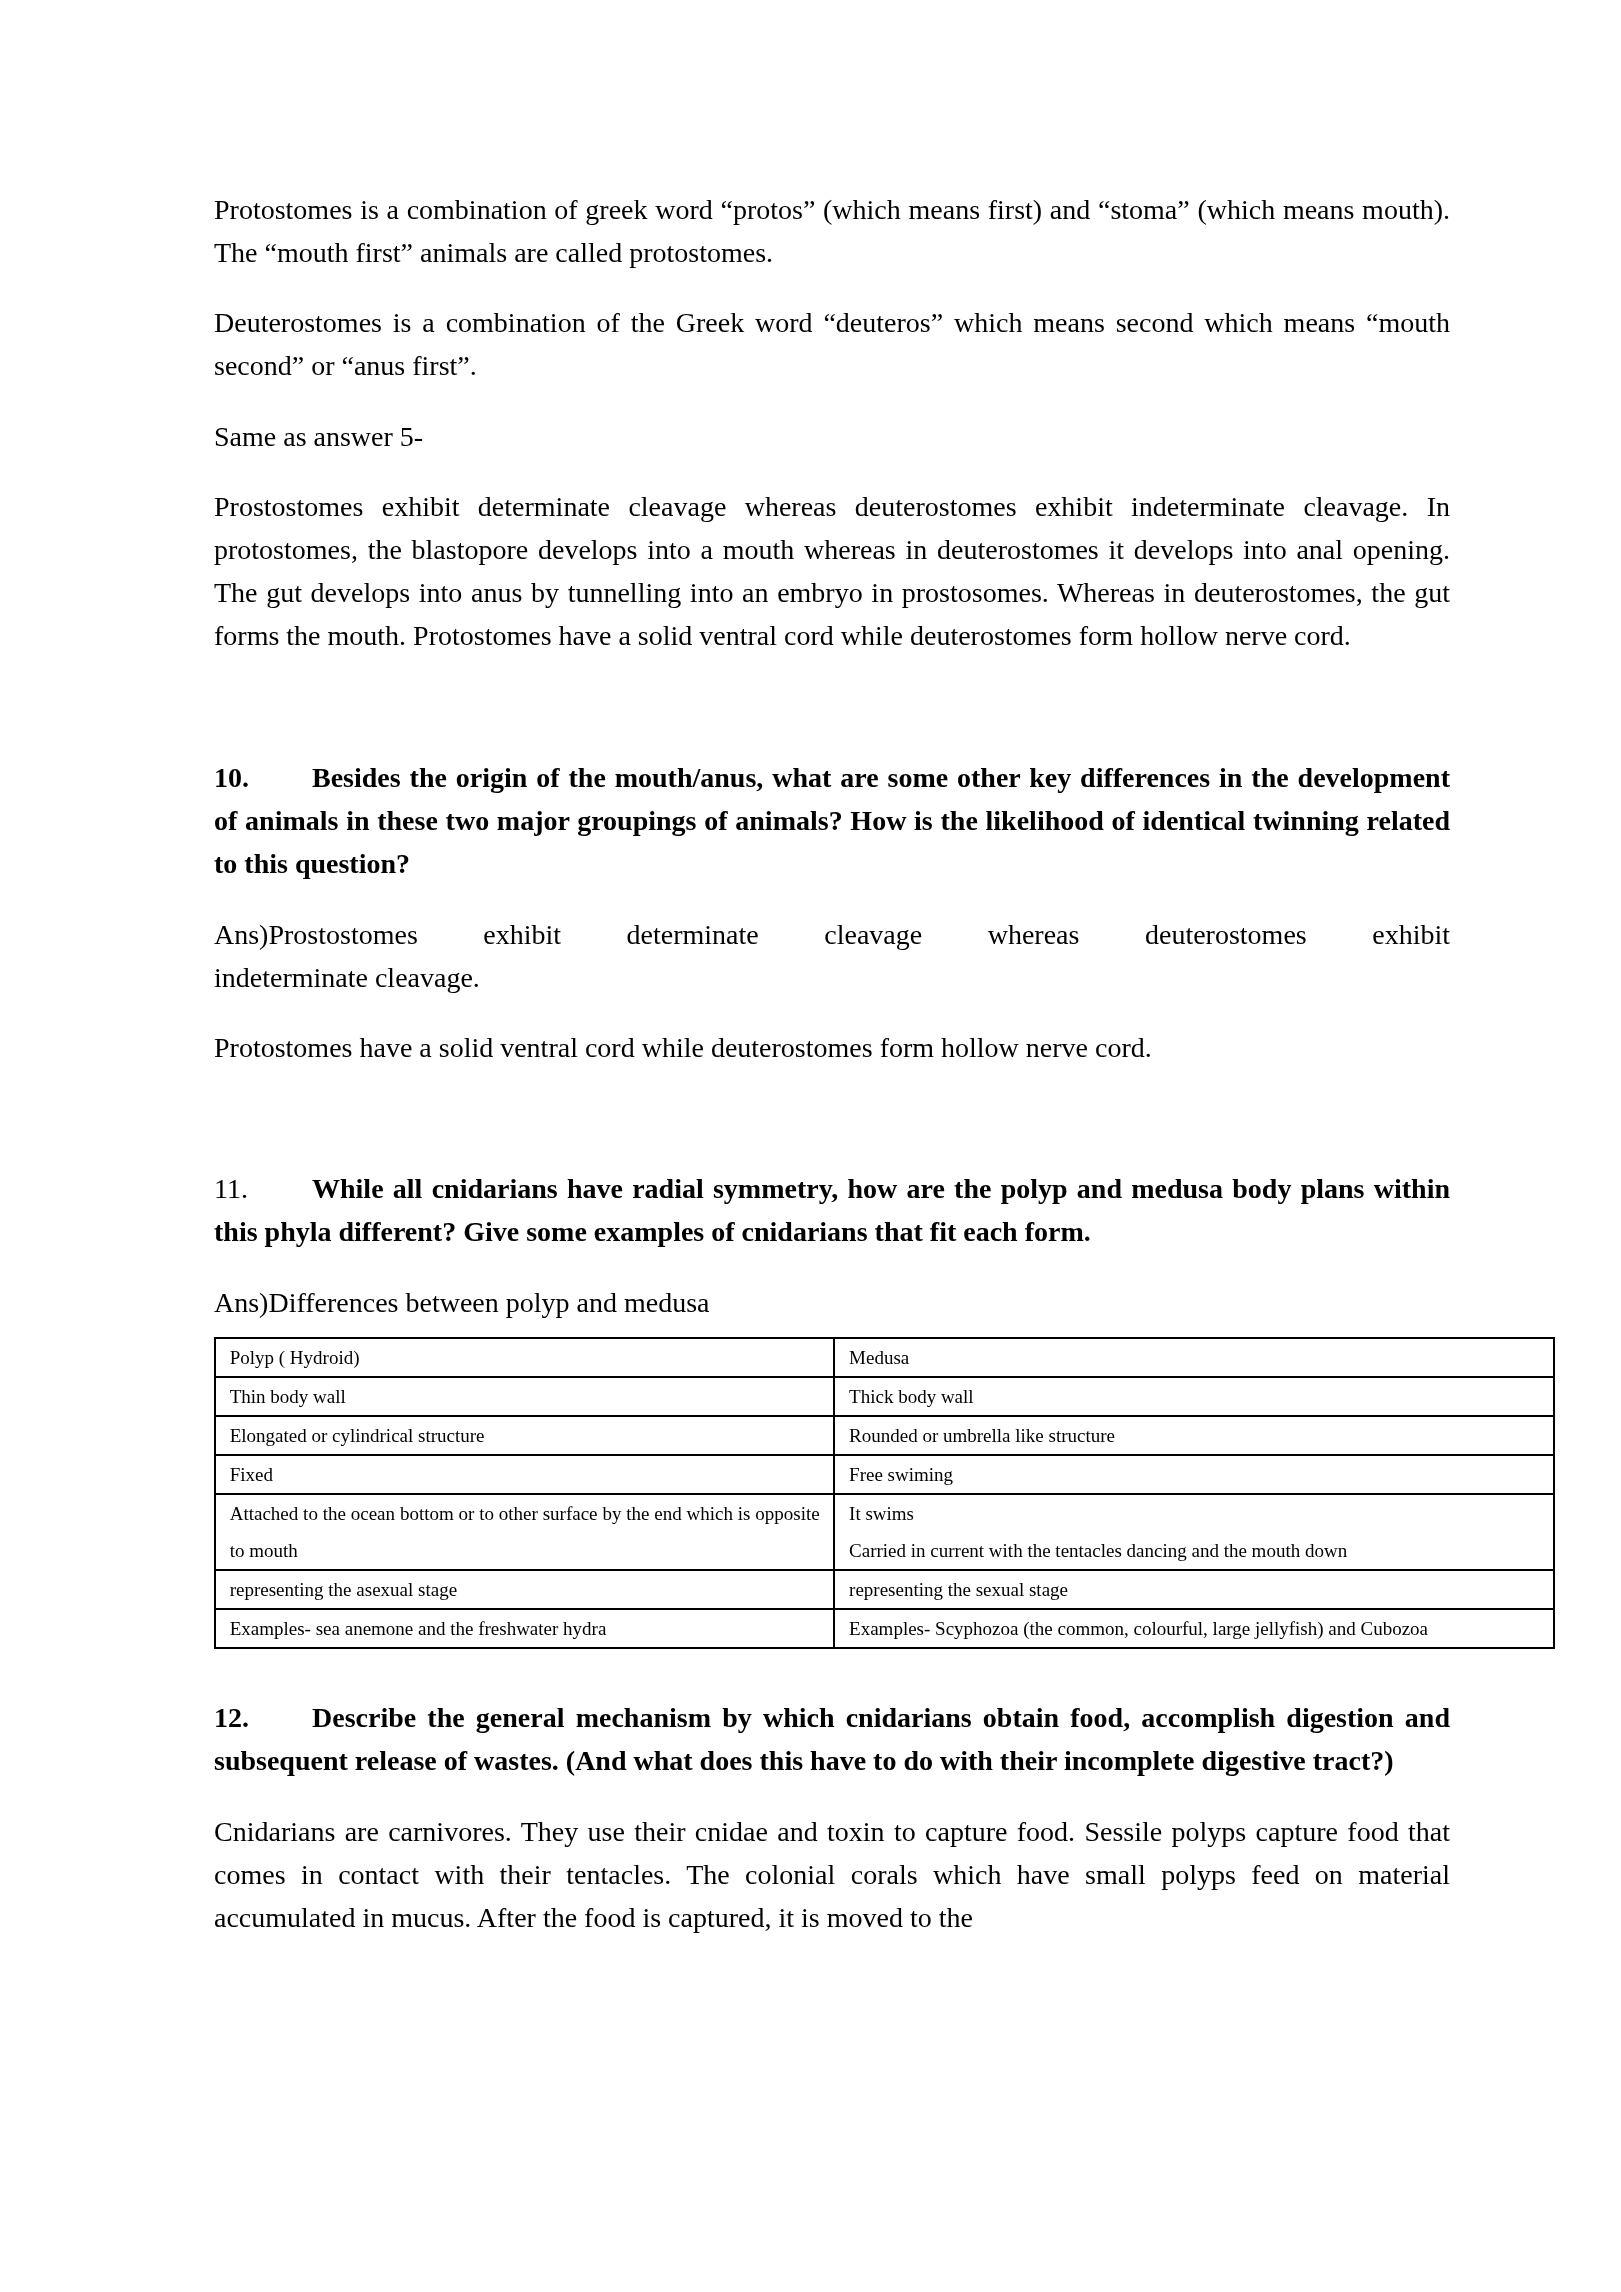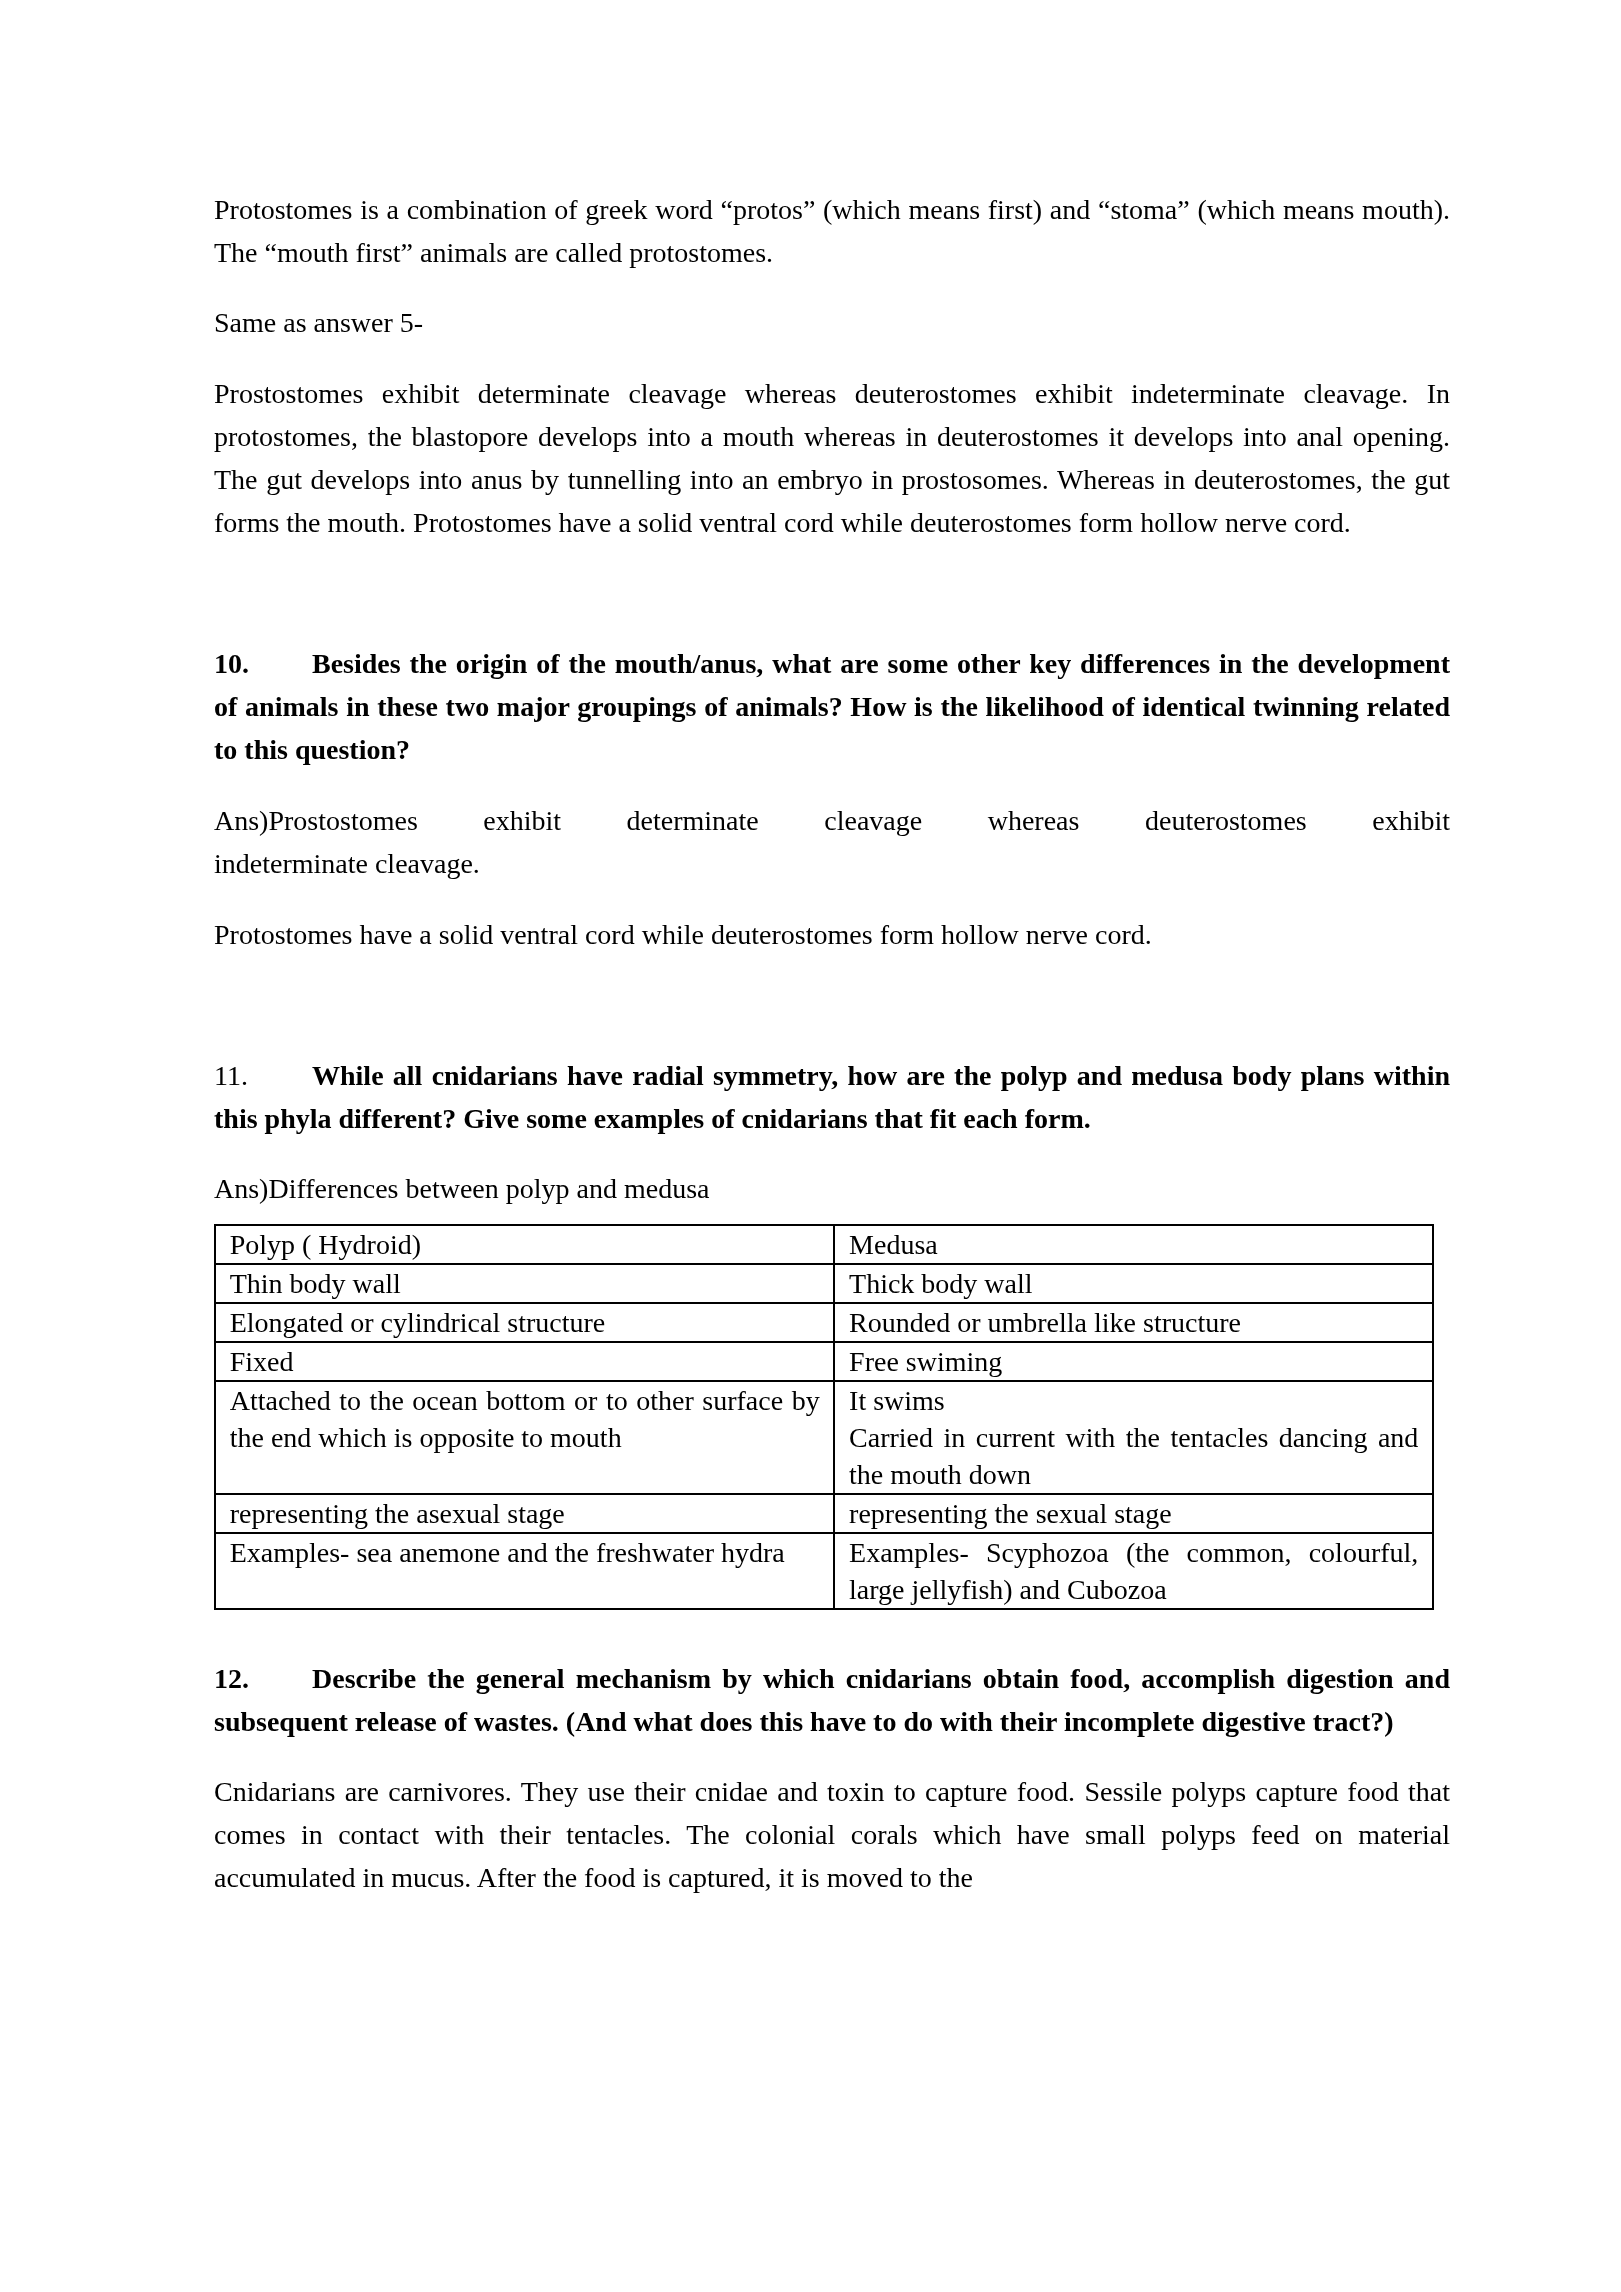--- a/index.html
+++ b/index.html
@@ -8,37 +8,38 @@
     position: absolute; left: 214px; top: 188px; width: 1236px;
     font-family: "Liberation Serif", "DejaVu Serif", serif;
     font-size: 28px; line-height: 43px; color: #000;
   }
   p { margin: 0 0 27.4px 0; text-align: justify; text-align-last: left; }
   .q { font-weight: bold; margin-top: 0; }
   .q .num { display: inline-block; width: 98px; }
   .q .num.plain { font-weight: normal; }
   .gap-lg { height: 71px; }
   table.cmp {
-    border-collapse: collapse; width: 1220px; margin: 11px 0 47px 0;
-    font-size: 28px; line-height: 37px;
+    border-collapse: collapse; width: 1341px; margin: 11px 0 47px 0;
+    font-size: 19px; line-height: 37px;
   }
   table.cmp td {
     border: 2.5px solid #000; padding: 0 13.7px; vertical-align: top;
     text-align: justify; text-align-last: left;
   }
   table.cmp td.c1 { width: 590px; }
   .spread { text-align: justify; text-align-last: justify; margin-top: 28px; }
   .cell-line { display: block; }
 </style>
 </head>
 <body>
 
 <div class="page">
 
   <p>Protostomes is a combination of greek word “protos” (which means first) and “stoma” (which means mouth). The “mouth first” animals are called protostomes.</p>
+  <p>Deuterostomes is a combination of the Greek word “deuteros” which means second which means “mouth second” or “anus first”.</p>
   <p>Same as answer 5-</p>
   <p>Prostostomes exhibit determinate cleavage whereas deuterostomes exhibit indeterminate cleavage. In protostomes, the blastopore develops into a mouth whereas in deuterostomes it develops into anal opening. The gut develops into anus by tunnelling into an embryo in prostosomes. Whereas in deuterostomes, the gut forms the mouth. Protostomes have a solid ventral cord while deuterostomes form hollow nerve cord.</p>
 
   <div class="gap-lg"></div>
 
   <p class="q">
     <span class="num">10.</span><span>Besides the origin of the mouth/anus, what are some other key differences in the development of animals in these two major groupings of animals? How is the likelihood of identical twinning related to this question?</span>
   </p>
   <p style="margin-bottom:27.4px;">
     <span class="cell-line spread">Ans)Prostostomes exhibit determinate cleavage whereas deuterostomes exhibit</span>

